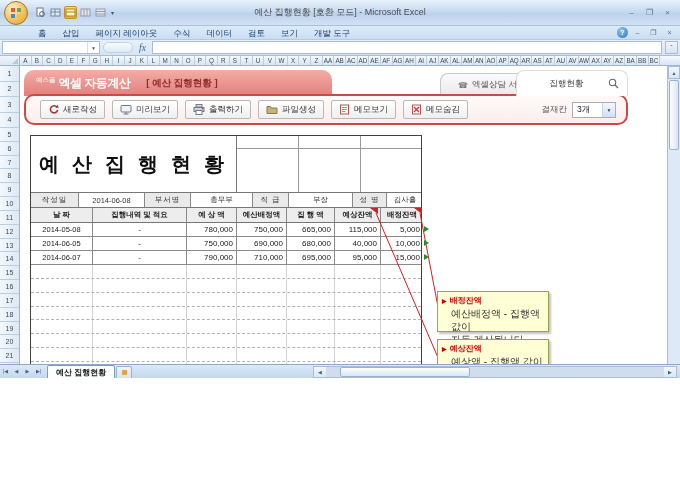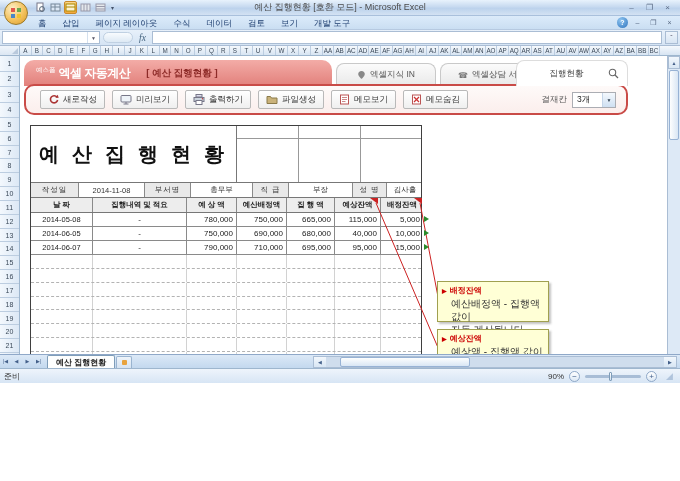--- a/index.html
+++ b/index.html
@@ -1,21 +1,21 @@
 <!DOCTYPE html>
 <html><head>
 <meta charset="utf-8">
 <style>
   * { box-sizing: border-box; margin: 0; padding: 0; }
   html,body { width:680px; height:481px; overflow:hidden; }
   body { font-family:"Liberation Sans", sans-serif; font-size:9px; color:#333; background:#8db2d8; }
   .window { width:680px; height:481px; display:flex; flex-direction:column; background:#fff; }
 
   
-  .titlebar { height:16px; background:linear-gradient(#e8f2fc,#c7daf0 45%,#bcd2ec 55%,#d3e2f3); position:relative; display:flex; align-items:center; border-bottom:1px solid #a9c0dc; }
+  .titlebar { height:26px; background:linear-gradient(#e8f2fc,#c7daf0 45%,#bcd2ec 55%,#d3e2f3); position:relative; display:flex; align-items:center; border-bottom:1px solid #a9c0dc; }
   .orb { position:absolute; left:4px; top:1px; width:24px; height:24px; border-radius:50%; background:radial-gradient(circle at 35% 30%, #fdf0c8, #f3c15c 55%, #d99a2b); border:1px solid #9a7a2e; z-index:10; display:flex; align-items:center; justify-content:center; }
   .orb-flower { width:10px; height:10px; position:relative; }
   .orb-flower i { position:absolute; width:4px; height:4px; }
   .orb-flower i:nth-child(1){left:0;top:0;background:#e2574c;}
   .orb-flower i:nth-child(2){right:0;top:0;background:#6aa84f;}
   .orb-flower i:nth-child(3){left:0;bottom:0;background:#4a86c8;}
   .orb-flower i:nth-child(4){right:0;bottom:0;background:#f1c232;}
   .qat { display:flex; align-items:center; gap:2px; margin-left:34px; }
   .qat-btn { width:13px; height:13px; border-radius:2px; display:flex; align-items:center; justify-content:center; }
   .qat-btn.active { background:linear-gradient(#fbd88c,#f3a83c); border:1px solid #c88a2a; }
@@ -318,26 +318,20 @@
         <div class="rowhdr">27</div>
         <div class="rowhdr">28</div>
       </div>
 
     <div class="banner">
       <div class="tab-main">
         <span class="brand-prefix">예스폼</span>
         <span class="brand">엑셀 자동계산</span>
         <span class="doc-title">[ 예산 집행현황 ]</span>
       </div>
-      <div class="tab-gray tab-knowledge">
-        <svg width="9" height="10">
-            <path d="M4.5 1 C6.6 1 7.8 2.5 7.8 4 C7.8 6 4.5 9 4.5 9 C4.5 9 1.2 6 1.2 4 C1.2 2.5 2.4 1 4.5 1 Z" fill="#888"></path>
-          </svg>
-        <span>엑셀지식 IN</span>
-      </div>
       <div class="tab-gray tab-service">
         <span style="font-size:8px;color:#777;">☎</span>
         <span>엑셀상담 서비스</span>
       </div>
       <div class="tab-search">
         <input class="search-input" value="집행현황" style="">
         <svg width="11" height="11">
             <circle cx="4.5" cy="4.5" r="3.2" fill="none" stroke="#666" stroke-width="1.1"></circle>
             <line x1="7" y1="7" x2="10" y2="10" stroke="#666" stroke-width="1.2"></line>
           </svg>
@@ -408,21 +402,21 @@
           <div class="ap-cell top first"></div>
             <div class="ap-cell top"></div>
             <div class="ap-cell top"></div>
           <div class="ap-cell first"></div>
             <div class="ap-cell"></div>
             <div class="ap-cell"></div>
         </div>
       </div>
       <div class="frow info-row" id="info-row">
           <div class="fcell lbl" style="flex: 0 0 48px;">작성일</div>
-          <div class="fcell val" style="flex: 0 0 66px;">2014-11-08</div>
+          <div class="fcell val" style="flex: 0 0 66px;">2014-06-08</div>
           <div class="fcell lbl" style="flex: 0 0 46px;">부서명</div>
           <div class="fcell val" style="flex: 0 0 62px;">총무부</div>
           <div class="fcell lbl" style="flex: 0 0 36px;">직 급</div>
           <div class="fcell val" style="flex: 0 0 64px;">부장</div>
           <div class="fcell lbl" style="flex: 0 0 34px;">성 명</div>
           <div class="fcell val" style="flex: 0 0 36px;">김사흘</div>
         </div>
       <div class="frow hdr-row" id="hdr-row">
           <div class="fcell" style="flex: 0 0 62px; text-align: center;">날  짜</div>
           <div class="fcell" style="flex: 0 0 94px;">집행내역 및 적요</div>
@@ -648,25 +642,13 @@
       </div>
     <div class="hscroll">
       <div class="hs-arrow">◀</div>
       <div class="hs-track">
           <div class="hs-thumb"></div>
         </div>
       <div class="hs-arrow">▶</div>
     </div>
   </div>
 
-  <div class="statusbar">
-    <span class="ready">준비</span>
-    <div class="status-right">
-      <span class="zoom-pct">90%</span>
-      <span class="zoom-btn">−</span>
-      <div class="zoom-track">
-          <div class="zoom-handle"></div>
-        </div>
-      <span class="zoom-btn">+</span>
-      <span class="grip">◢</span>
-    </div>
-  </div>
 </div>
 
 </body></html>

